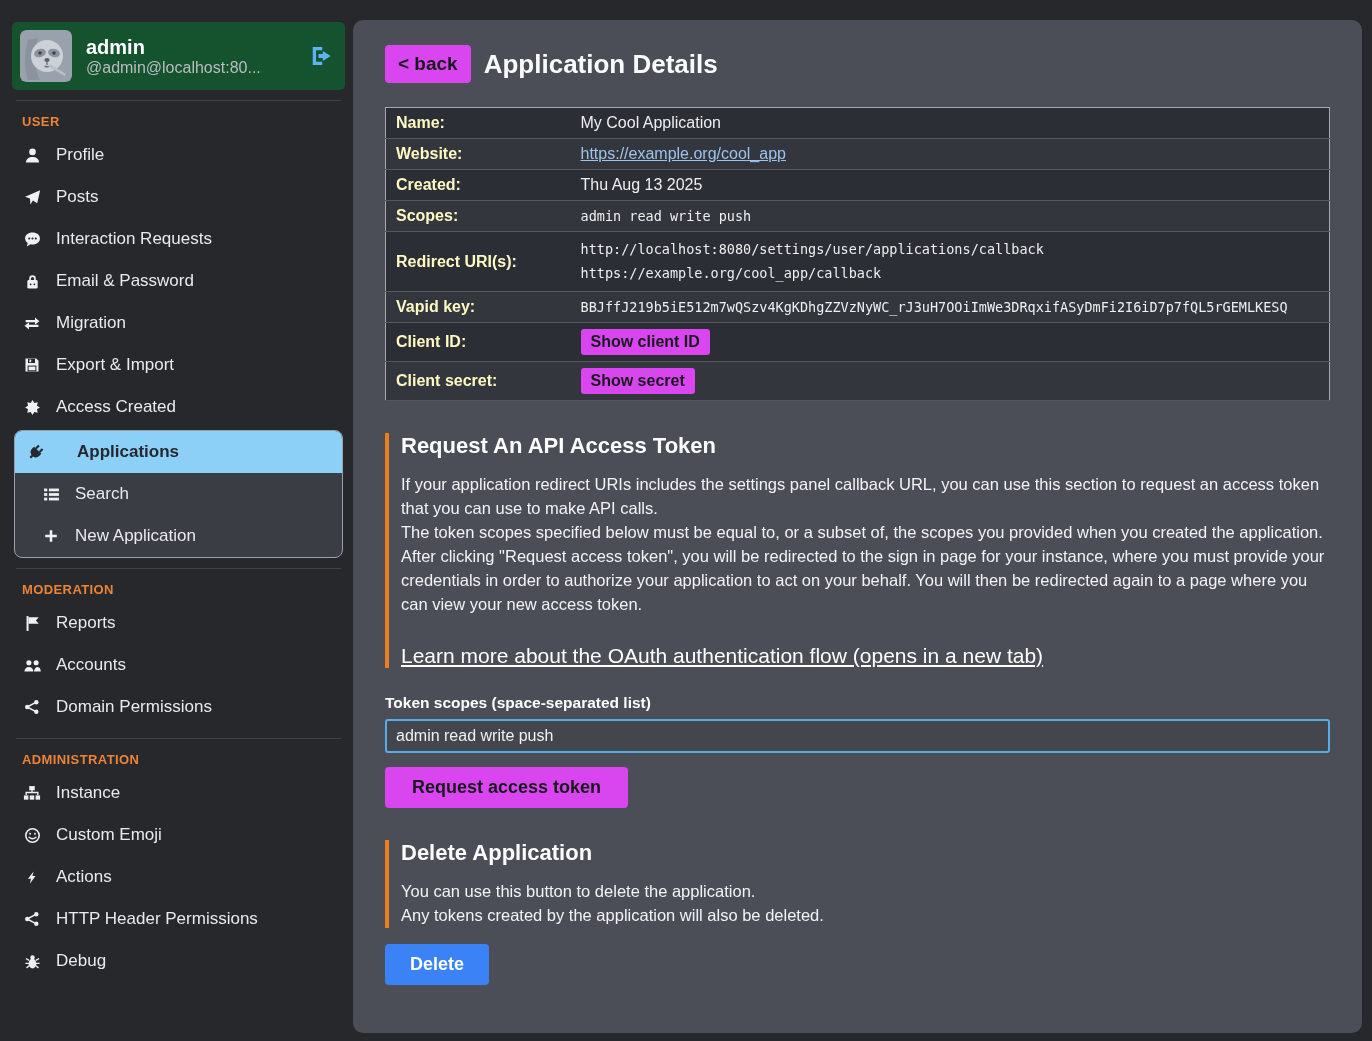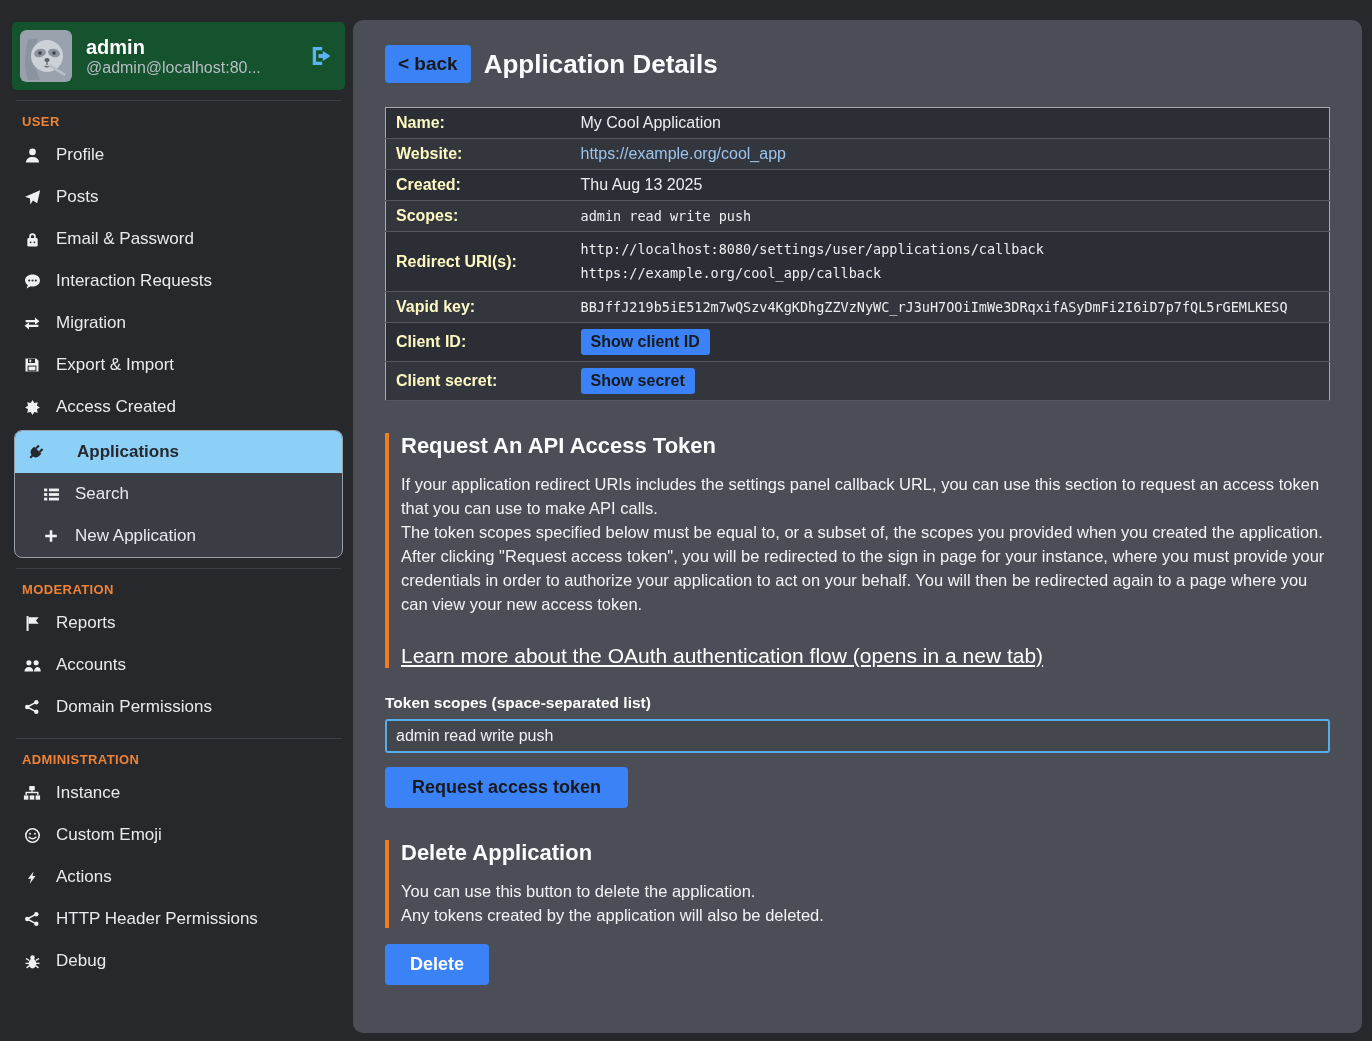--- a/index.html
+++ b/index.html
@@ -38,35 +38,35 @@
   }
   .apps-block .nav-item { border-radius:0; }
   .nav-item.active { background:#8cd0f8; color:#26282e; font-weight:bold;gap:32px; }
   .nav-item.active .ico { color:#26282e; }
   .nav-sub { padding-left:26px; }
   
   .main { flex:1; display:flex; flex-direction:column; padding:20px 10px 8px 0; min-width:0; }
   .panel { flex:1; background:#4b4e56; border-radius:10px; padding:25px 32px; overflow:hidden; }
   .page-header { display:flex; align-items:center; gap:13px; }
   .btn { border:none; cursor:pointer; font-family:inherit; font-weight:bold; }
-  .btn-blue { background:#3b82f6; color:#17191d; border-radius:4px; }
+  .btn-blue { background:#d946ef; color:#17191d; border-radius:4px; }
   .back-btn { font-size:19px; padding:8px 13px; }
   .page-title { font-size:26px; font-weight:bold; color:#fafbfc;text-align:center; }
   
   .details-table {
     width:100%; margin-top:24px; border-collapse:collapse;
     border:1px solid #a6aaae; font-size:16px;
   }
   .details-table td { padding:6px 10px; border-bottom:1px solid #55585e; vertical-align:middle; }
   .details-table tr:nth-child(odd)  { background:#2b2e34; }
   .details-table tr:nth-child(even) { background:#33363c; }
   .details-table td.lbl { width:185px; font-weight:bold; color:#fef9c3; }
   .mono { font-family:"DejaVu Sans Mono", monospace; font-size:13.5px; color:#edeff1; }
   .mono-line { line-height:1.75; }
-  a.val-link { color:#9dc3ec; cursor:pointer; }
+  a.val-link { color:#9dc3ec; text-decoration:underline; cursor:pointer; }
   .mini-btn { font-size:16px; padding:4px 10px; border-radius:3px; }
   
   .o-section { border-left:4px solid #ee7d20; padding-left:12px; margin-top:32px; }
   .o-section h2 { font-size:22px; font-weight:bold; color:#fbfcfd; margin-bottom:14px; }
   .o-section p { font-size:16.5px; line-height:1.45; color:#f2f3f5; }
   .oauth-link { display:inline-block; margin-top:27px; font-size:21px; color:#ffffff; text-decoration:underline; cursor:pointer; }
   
   .token-form { margin-top:26px; }
   .token-form label { display:block; font-size:15.5px; font-weight:bold; color:#fdfdfd; }
   .scopes-input {
@@ -126,40 +126,40 @@
     <span class="ico">
       <svg width="17" height="17" viewBox="0 0 16 16" fill="currentColor">
           <path d="M15.2 1.2 1 7.2l4.6 1.7.4 5.6 2.4-3.6 4 2.5z"></path>
         </svg>
     </span>
     <span>Posts</span>
   </div>
 
   <div class="nav-item">
     <span class="ico">
+      <svg width="17" height="17" viewBox="0 0 16 16" fill="currentColor">
+        <path d="M8 1.5c-4 0-7 2.4-7 5.5 0 1.8 1 3.3 2.6 4.3L2.5 14.5l3.6-2c.6.1 1.2.2 1.9.2 4 0 7-2.4 7-5.7s-3-5.5-7-5.5z"></path>
+        <circle cx="4.9" cy="7" r="1" fill="#25272b"></circle>
+          <circle cx="8" cy="7" r="1" fill="#25272b"></circle>
+          <circle cx="11.1" cy="7" r="1" fill="#25272b"></circle>
+      </svg>
+    </span>
+    <span>Interaction Requests</span>
+  </div>
+
+  <div class="nav-item">
+    <span class="ico">
       <svg width="15" height="17" viewBox="0 0 16 16" fill="currentColor">
         <path d="M4.5 7V4.8a3.5 3.5 0 0 1 7 0V7H9.7V4.8a1.7 1.7 0 0 0-3.4 0V7z"></path>
         <rect x="2.5" y="6.5" width="11" height="9" rx="1.5"></rect>
         <circle cx="6" cy="11" r="1" fill="#25272b"></circle>
           <circle cx="10" cy="11" r="1" fill="#25272b"></circle>
       </svg>
     </span>
     <span>Email &amp; Password</span>
-  </div>
-
-  <div class="nav-item">
-    <span class="ico">
-      <svg width="17" height="17" viewBox="0 0 16 16" fill="currentColor">
-        <path d="M8 1.5c-4 0-7 2.4-7 5.5 0 1.8 1 3.3 2.6 4.3L2.5 14.5l3.6-2c.6.1 1.2.2 1.9.2 4 0 7-2.4 7-5.7s-3-5.5-7-5.5z"></path>
-        <circle cx="4.9" cy="7" r="1" fill="#25272b"></circle>
-          <circle cx="8" cy="7" r="1" fill="#25272b"></circle>
-          <circle cx="11.1" cy="7" r="1" fill="#25272b"></circle>
-      </svg>
-    </span>
-    <span>Interaction Requests</span>
   </div>
 
   <div class="nav-item">
     <span class="ico">
       <svg width="18" height="17" viewBox="0 0 16 16" fill="currentColor">
         <path d="M2 4.8h8.8V2.4L15 5.8 10.8 9.2V6.8H2z"></path>
         <path d="M14 11.2H5.2v2.4L1 10.2l4.2-3.4v2.4H14z"></path>
       </svg>
     </span>
     <span>Migration</span>

